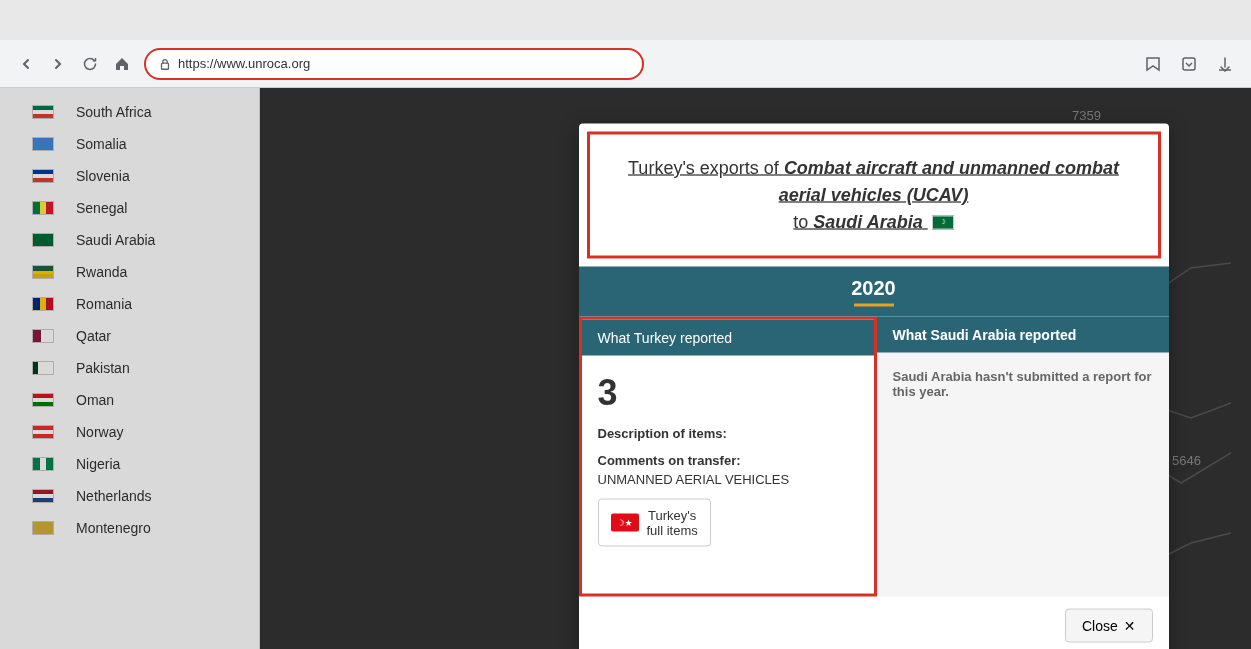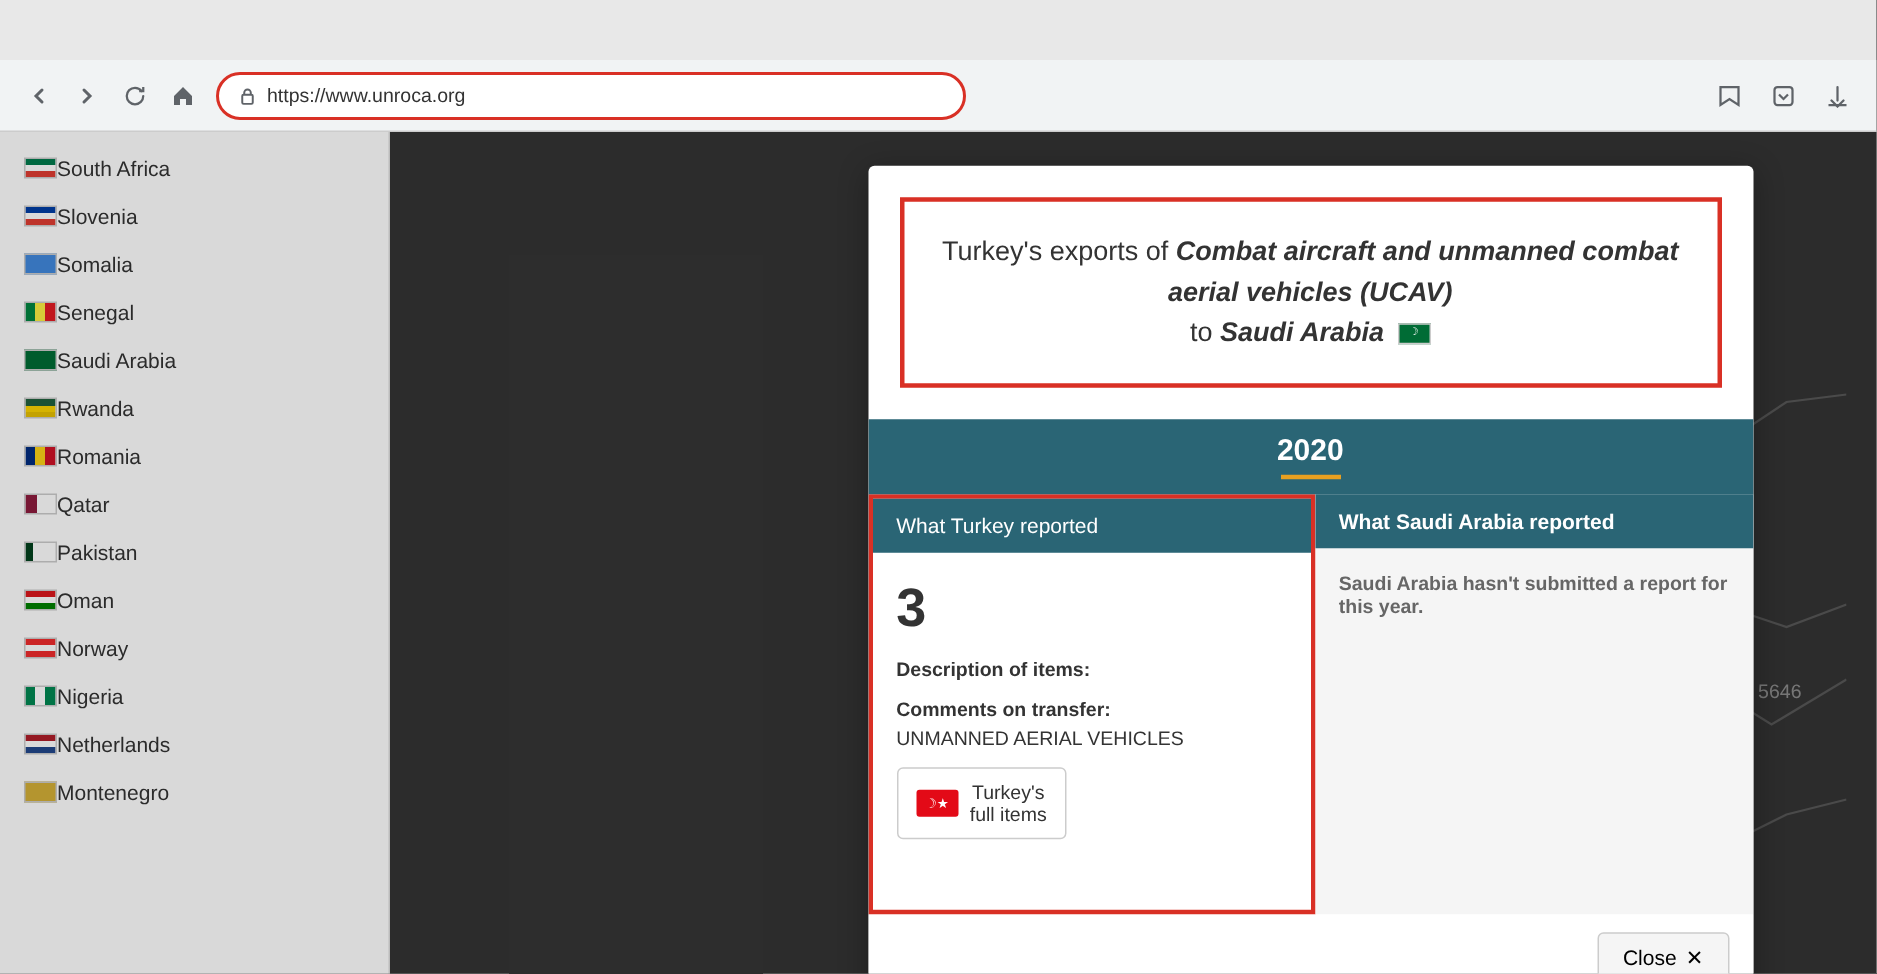--- a/index.html
+++ b/index.html
@@ -92,22 +92,22 @@
       width: 260px;
       background: white;
       border-right: 1px solid #ddd;
       overflow-y: auto;
       padding: 8px 0;
       filter: brightness(0.85);
     }
     .sidebar-item {
       display: flex;
       align-items: center;
-      padding: 8px 16px;
-      gap: 0;
+      padding: 8px 32px;
+      gap: 22px;
       cursor: pointer;
       font-size: 14px;
       color: #333;
     }
     .flag {
       width: 22px;
       height: 14px;
       display: inline-block;
       border: 1px solid #ccc;
       flex-shrink: 0;
@@ -142,23 +142,24 @@
       background: white;
       border-radius: 4px;
       z-index: 20;
       overflow: hidden;
       box-shadow: 0 4px 20px rgba(0,0,0,0.3);
     }
 
     
     .modal-header {
       border: 3px solid #d93025;
-      margin: 21px;
+      margin: 8px;
       padding: 20px;
       text-align: center;
+      text-decoration: underline;
     }
     .modal-header-text {
       font-size: 18px;
       color: #333;
       line-height: 1.5;
     }
     .modal-header-text em {
       font-style: italic;
       font-weight: bold;
     }
@@ -355,26 +356,26 @@
 </div>
 
 <div class="main-content">
 
   <div class="sidebar">
     <div class="sidebar-item">
       <span class="flag flag-za"></span>
       <span>South Africa</span>
     </div>
     <div class="sidebar-item">
+      <span class="flag flag-so"></span>
+      <span>Somalia</span>
+    </div>
+    <div class="sidebar-item">
       <span class="flag flag-si"></span>
       <span>Slovenia</span>
-    </div>
-    <div class="sidebar-item">
-      <span class="flag flag-so"></span>
-      <span>Somalia</span>
     </div>
     <div class="sidebar-item">
       <span class="flag flag-sn"></span>
       <span>Senegal</span>
     </div>
     <div class="sidebar-item">
       <span class="flag flag-sa-color"></span>
       <span>Saudi Arabia</span>
     </div>
     <div class="sidebar-item">

